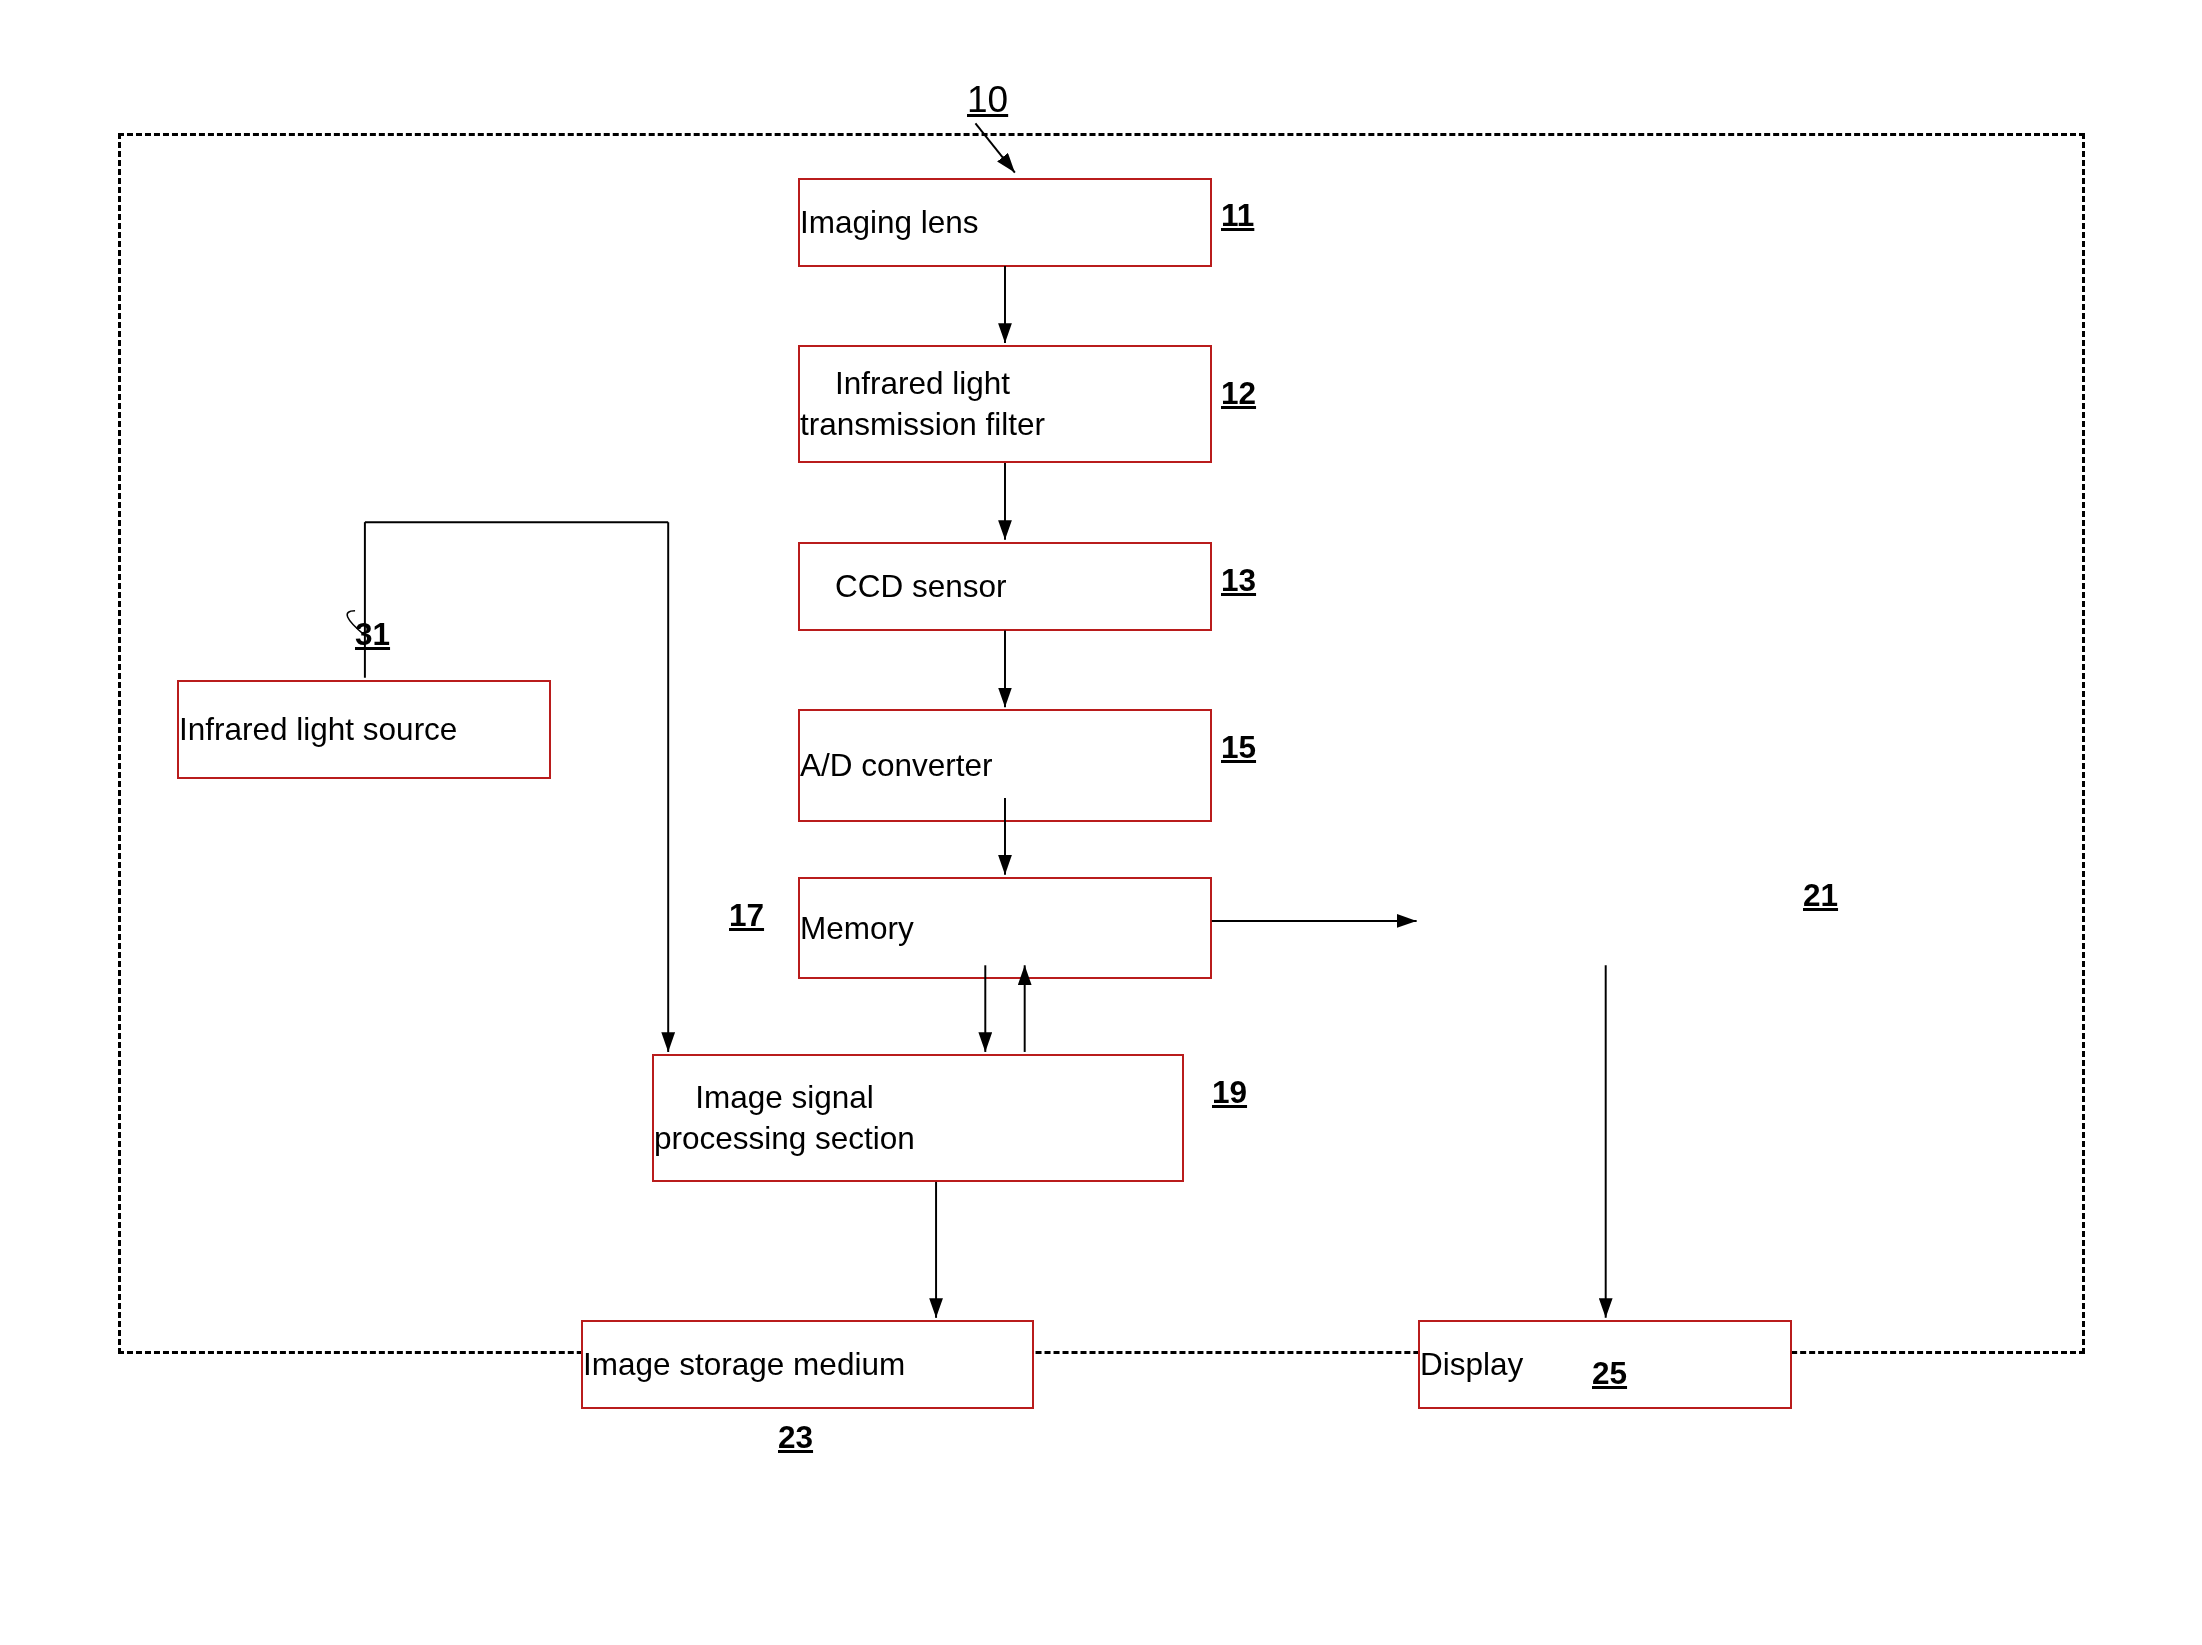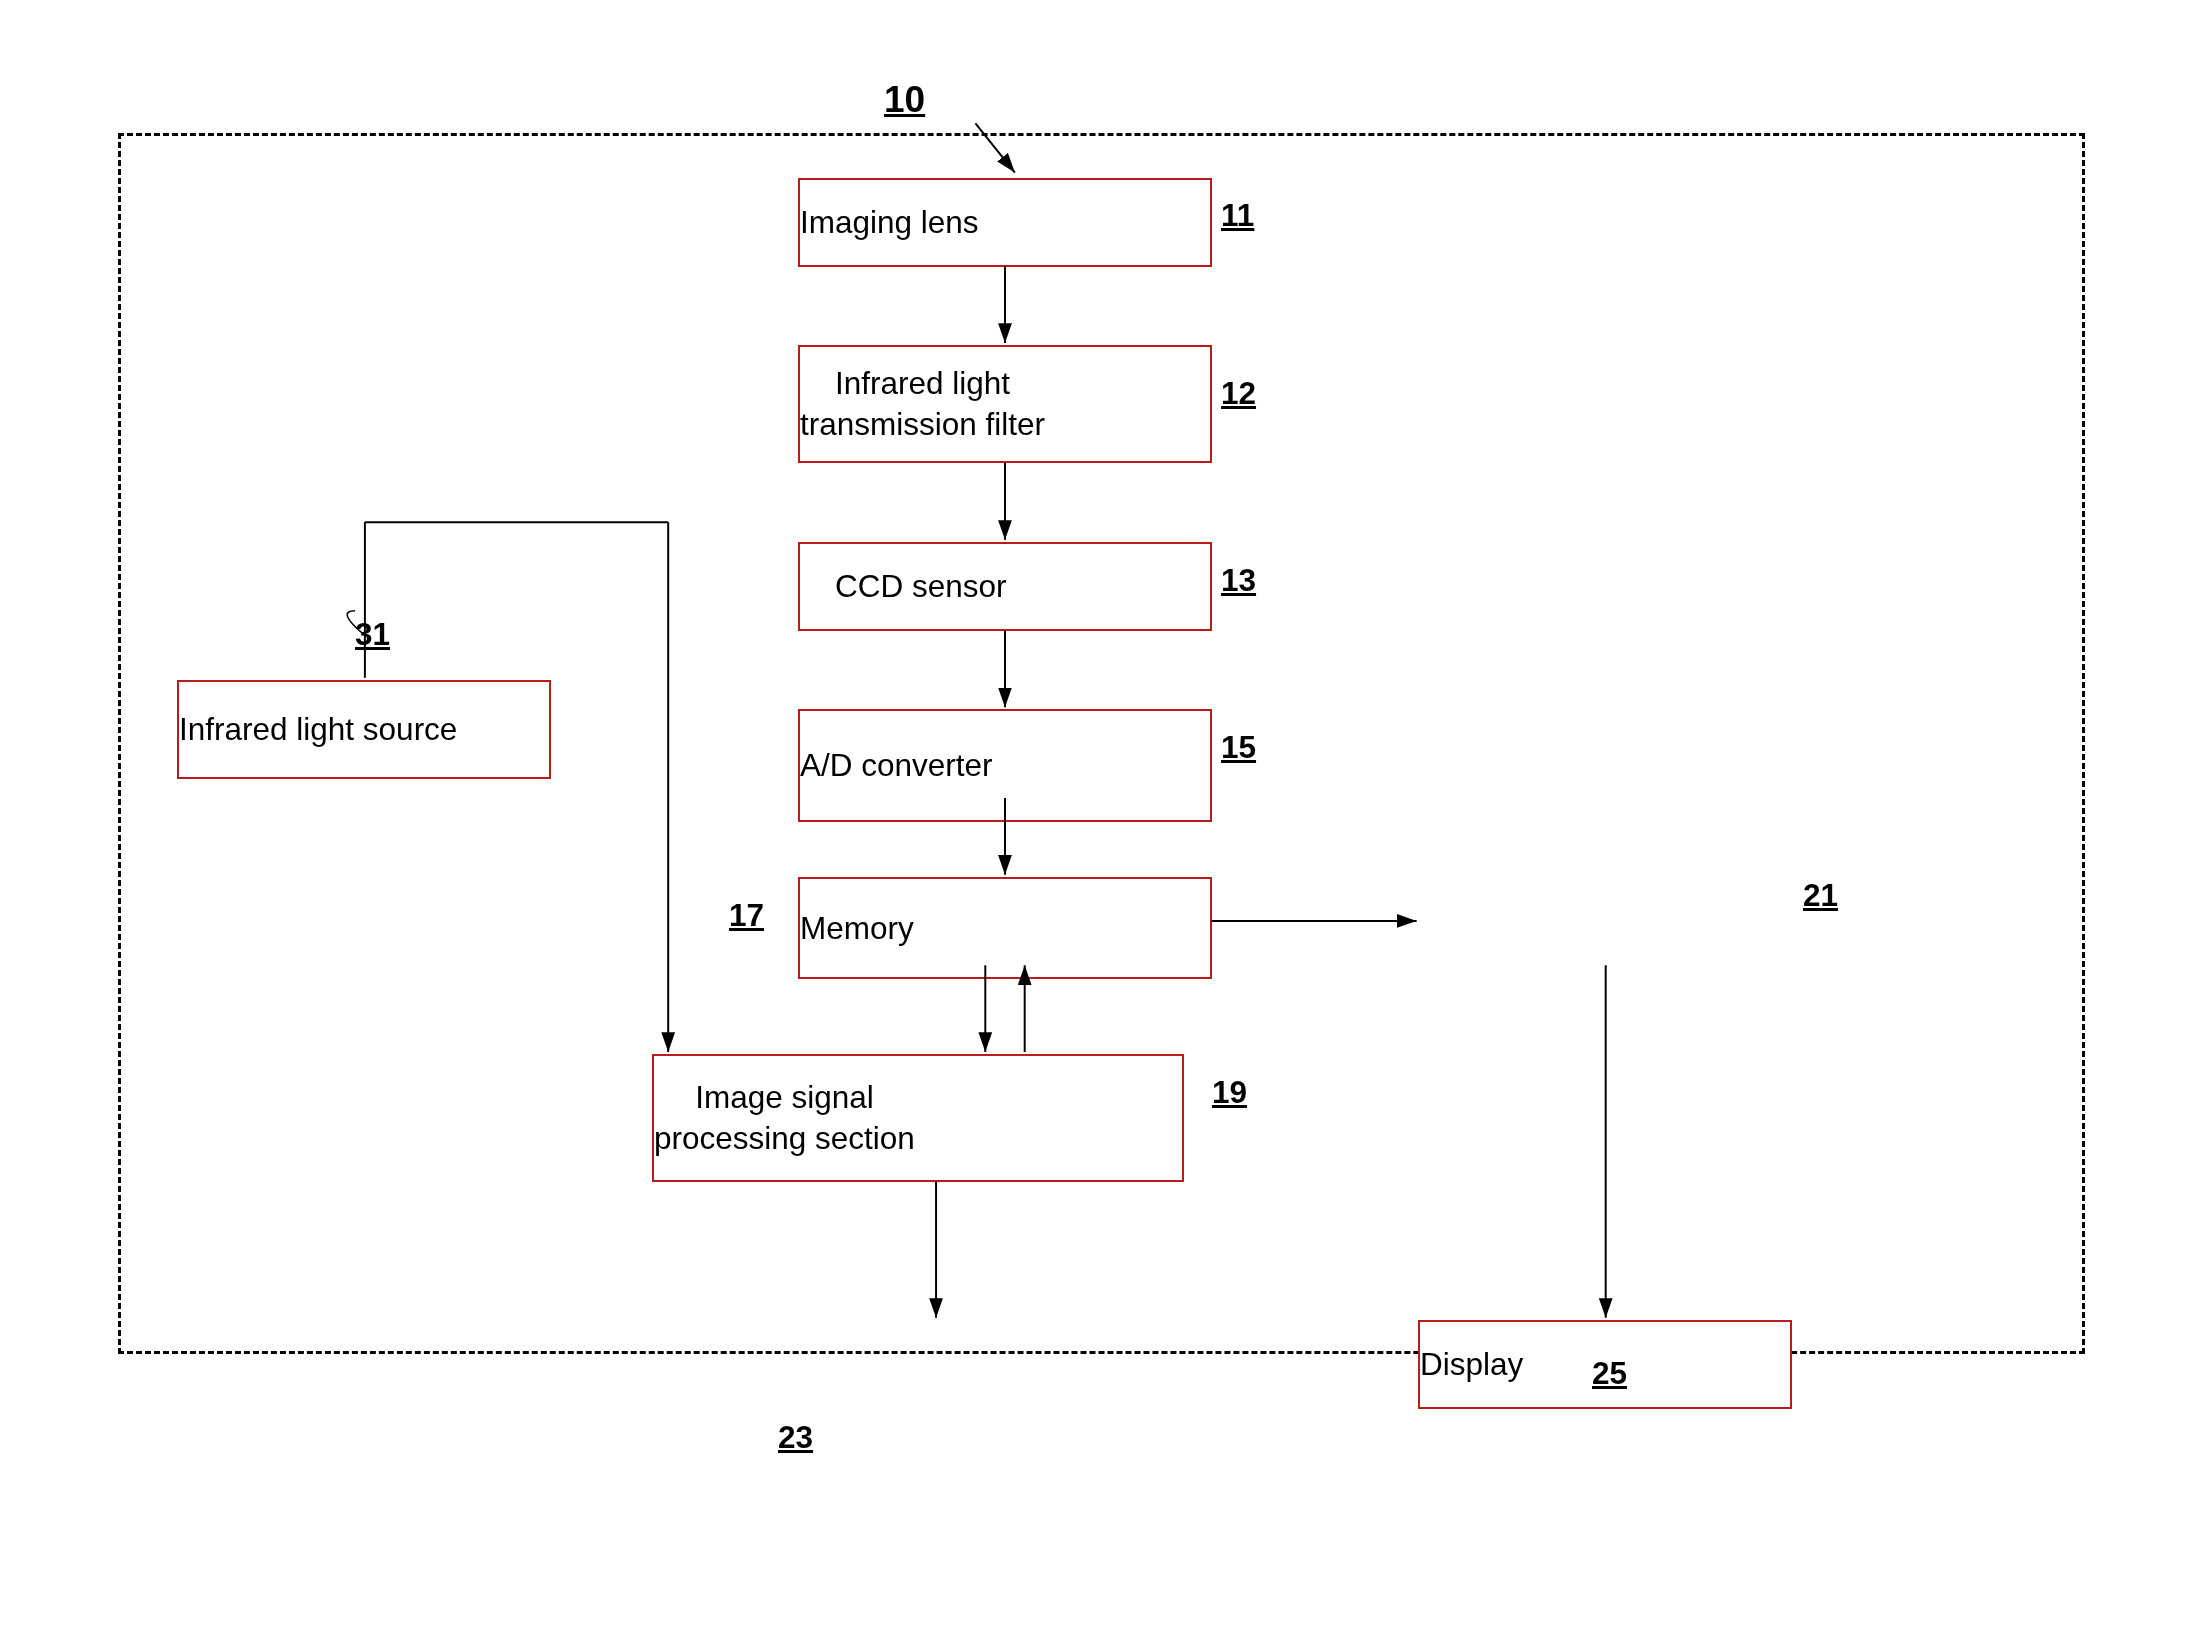--- a/index.html
+++ b/index.html
@@ -38,21 +38,21 @@
       font-size: 31.5px;
       font-weight: bold;
       text-decoration: underline;
     }
   </style>
 </head>
 <body>
 
 <div class="diagram-container">
 
-  <div style="position:absolute; top:0; left:825px; font-size:37px; font-weight:bold; text-decoration:underline;">10</div>
+  <div style="position:absolute; top:0; left:908px; font-size:37px; font-weight:normal; text-decoration:underline;">10</div>
 
   <svg style="position:absolute;top:0;left:0;width:100%;height:100%;pointer-events:none;" viewBox="0 0 2116 1510" width="2084" height="1487">
     <defs>
       <marker id="arrowhead" markerWidth="10" markerHeight="7" refX="10" refY="3.5" orient="auto">
         <polygon points="0 0, 10 3.5, 0 7" fill="#000"></polygon>
       </marker>
     </defs>
 
     <line x1="930" y1="45" x2="970" y2="95" stroke="#000" stroke-width="2" marker-end="url(#arrowhead)"></line>
   </svg>
@@ -89,20 +89,23 @@
   </div>
   <div class="ref-label" style="left:1153px;top:995px;">19</div>
 
   <div class="comp-box" style="left:118px;top:601px;width:374px;height:99px;">
     <span>Infrared light source</span>
   </div>
   <div class="ref-label" style="left:276px;top:537px;margin-left:20px;">31</div>
 
   <div class="ref-label" style="left:1744px;top:798px;">21</div>
 
+  <div class="comp-box" style="left:522px;top:1241px;width:453px;height:89px;">
+    <span>Image storage medium</span>
+  </div>
   <div class="ref-label" style="left:719px;top:1340px;">23</div>
 
   <div class="comp-box" style="left:1359px;top:1241px;width:374px;height:89px;">
     <span>Display</span>
   </div>
   <div class="ref-label" style="left:1517px;top:1276px;margin-left:16px;">25</div>
 
   <svg style="position:absolute;top:0;left:0;width:100%;height:100%;pointer-events:none;" viewBox="0 0 2116 1510" width="2084" height="1487">
     <defs>
       <marker id="ah" markerWidth="10" markerHeight="7" refX="10" refY="3.5" orient="auto">

